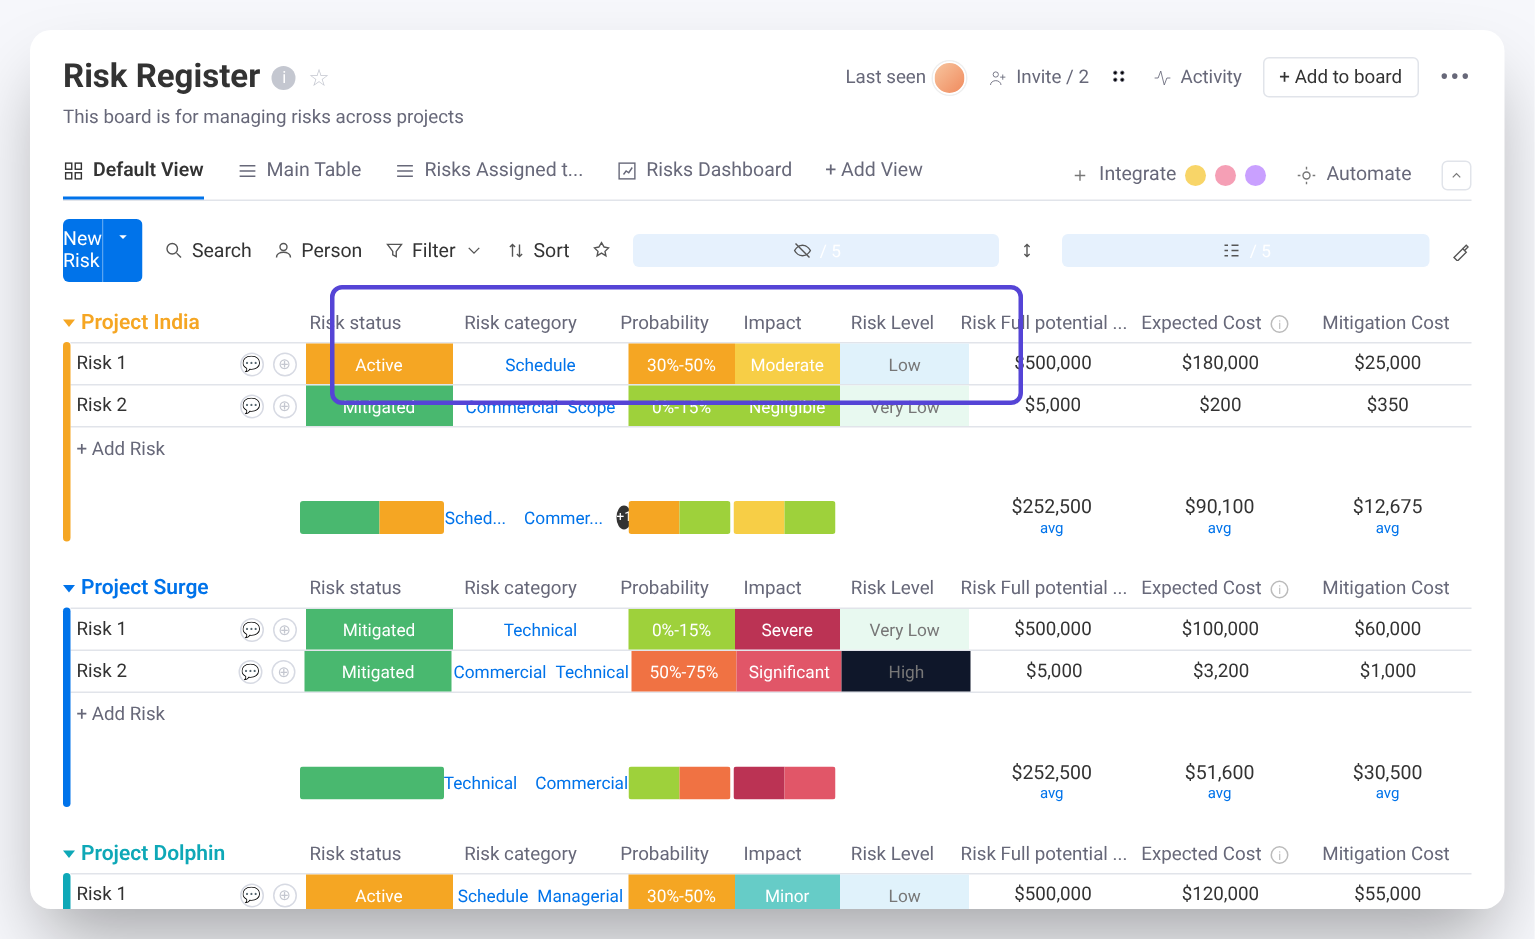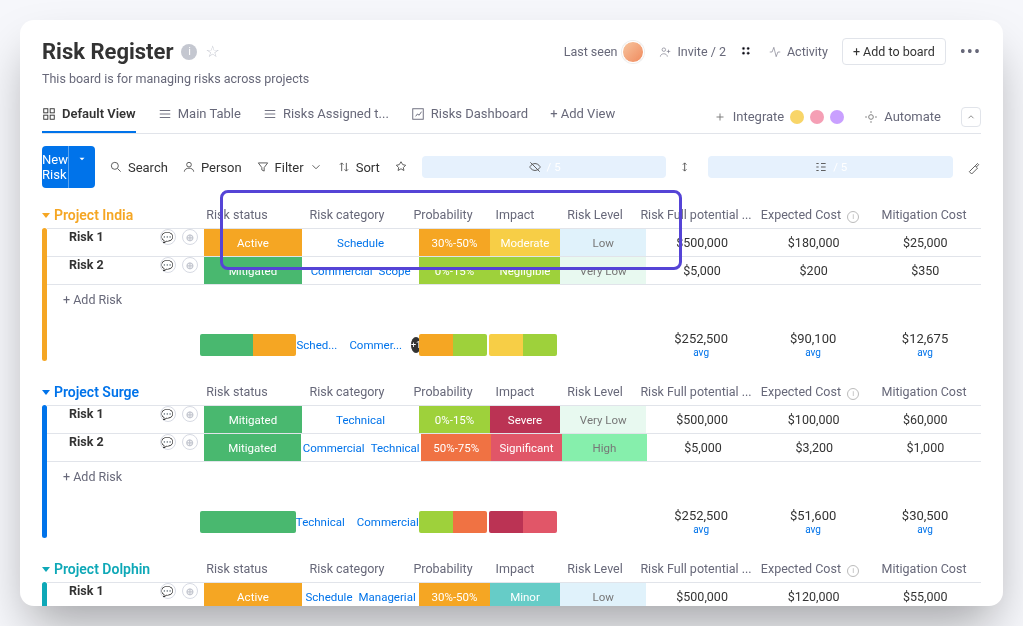--- a/index.html
+++ b/index.html
@@ -66,29 +66,29 @@
   .c-money{width:114px;text-align:center;}
   
   .group{margin-bottom:18px;position:relative;}
   .grp-head{display:flex;align-items:center;height:26px;}
   .grp-title{font-size:14px;font-weight:600;display:flex;align-items:center;gap:4px;text-align:right;}
   .grp-head .cols{font-size:12.5px;color:var(--sub);flex:1;}
   .chev{width:0;height:0;border-top:5px solid currentColor;border-left:4px solid transparent;border-right:4px solid transparent;display:inline-block;}
   .left-strip{position:absolute;left:0;top:26px;bottom:0;width:5px;border-radius:3px;}
   .rows{border-top:1px solid var(--border);margin-left:5px;}
   .row{display:flex;align-items:stretch;height:28px;font-size:12.5px;border-bottom:1px solid var(--border);}
-  .row .c-name{display:flex;align-items:flex-start;gap:8px;padding-left:22px;color:var(--text);font-weight:bold;}
+  .row .c-name{display:flex;align-items:center;gap:8px;padding-left:4px;color:var(--text);}
   .row .icons{margin-left:auto;display:flex;gap:6px;color:#c4c7d0;margin-right:6px;}
   .row .icons span{width:16px;height:16px;border:1px solid #d7dae3;border-radius:50%;display:flex;align-items:center;justify-content:center;font-size:10px;}
   .cell{display:flex;align-items:center;justify-content:center;}
   .pill{width:100%;height:100%;display:flex;align-items:center;justify-content:center;color:#fff;font-size:11.5px;}
   .tag{color:var(--tag);font-size:11.5px;padding:0 3px;}
   .lvl{width:100%;height:100%;display:flex;align-items:center;justify-content:center;font-size:11.5px;}
   .money{color:var(--text);}
-  .addrisk{display:flex;align-items:center;height:28px;padding-left:16px;color:var(--sub);font-size:12.5px;}
+  .addrisk{display:flex;align-items:center;height:28px;padding-left:4px;color:var(--sub);font-size:12.5px;}
   
   .summary{display:flex;align-items:center;height:32px;margin-top:16px;}
   .summary .c-name{width:160px;}
   .summary .bar{height:22px;display:flex;border-radius:2px;overflow:hidden;}
   .summary .bar span{display:block;height:100%;}
   .summary .tags{display:flex;gap:6px;justify-content:center;align-items:center;font-size:11px;}
   .plusbadge{width:16px;height:16px;border-radius:50%;background:#333;color:#fff;font-size:9px;display:flex;align-items:center;justify-content:center;}
   .avgcell{display:flex;flex-direction:column;align-items:center;line-height:1.1;}
   .avgcell .v{font-size:13px;color:var(--text);}
   .avgcell .a{font-size:10px;color:var(--blue);}
@@ -441,21 +441,21 @@
                   <span class="tag">Commercial</span>
                   <span class="tag">Technical</span>
                 </div>
     <div class="c-prob cell">
                   <div class="pill" style="background:#f07243">50%-75%</div>
                 </div>
     <div class="c-imp cell">
                   <div class="pill" style="background:#e15668">Significant</div>
                 </div>
     <div class="c-lvl cell">
-                  <div class="lvl" style="background:#86efac;color:#777">High</div>
+                  <div class="lvl" style="background:#0f172a;color:#777">High</div>
                 </div>
     <div class="c-money cell money">$5,000</div>
     <div class="c-money cell money">$3,200</div>
     <div class="c-money cell money">$1,000</div>
   </div>
               <div class="addrisk">+ Add Risk</div>
             </div>
     <div class="summary">
     <div class="c-name"></div>
     <div class="c-std cell">

